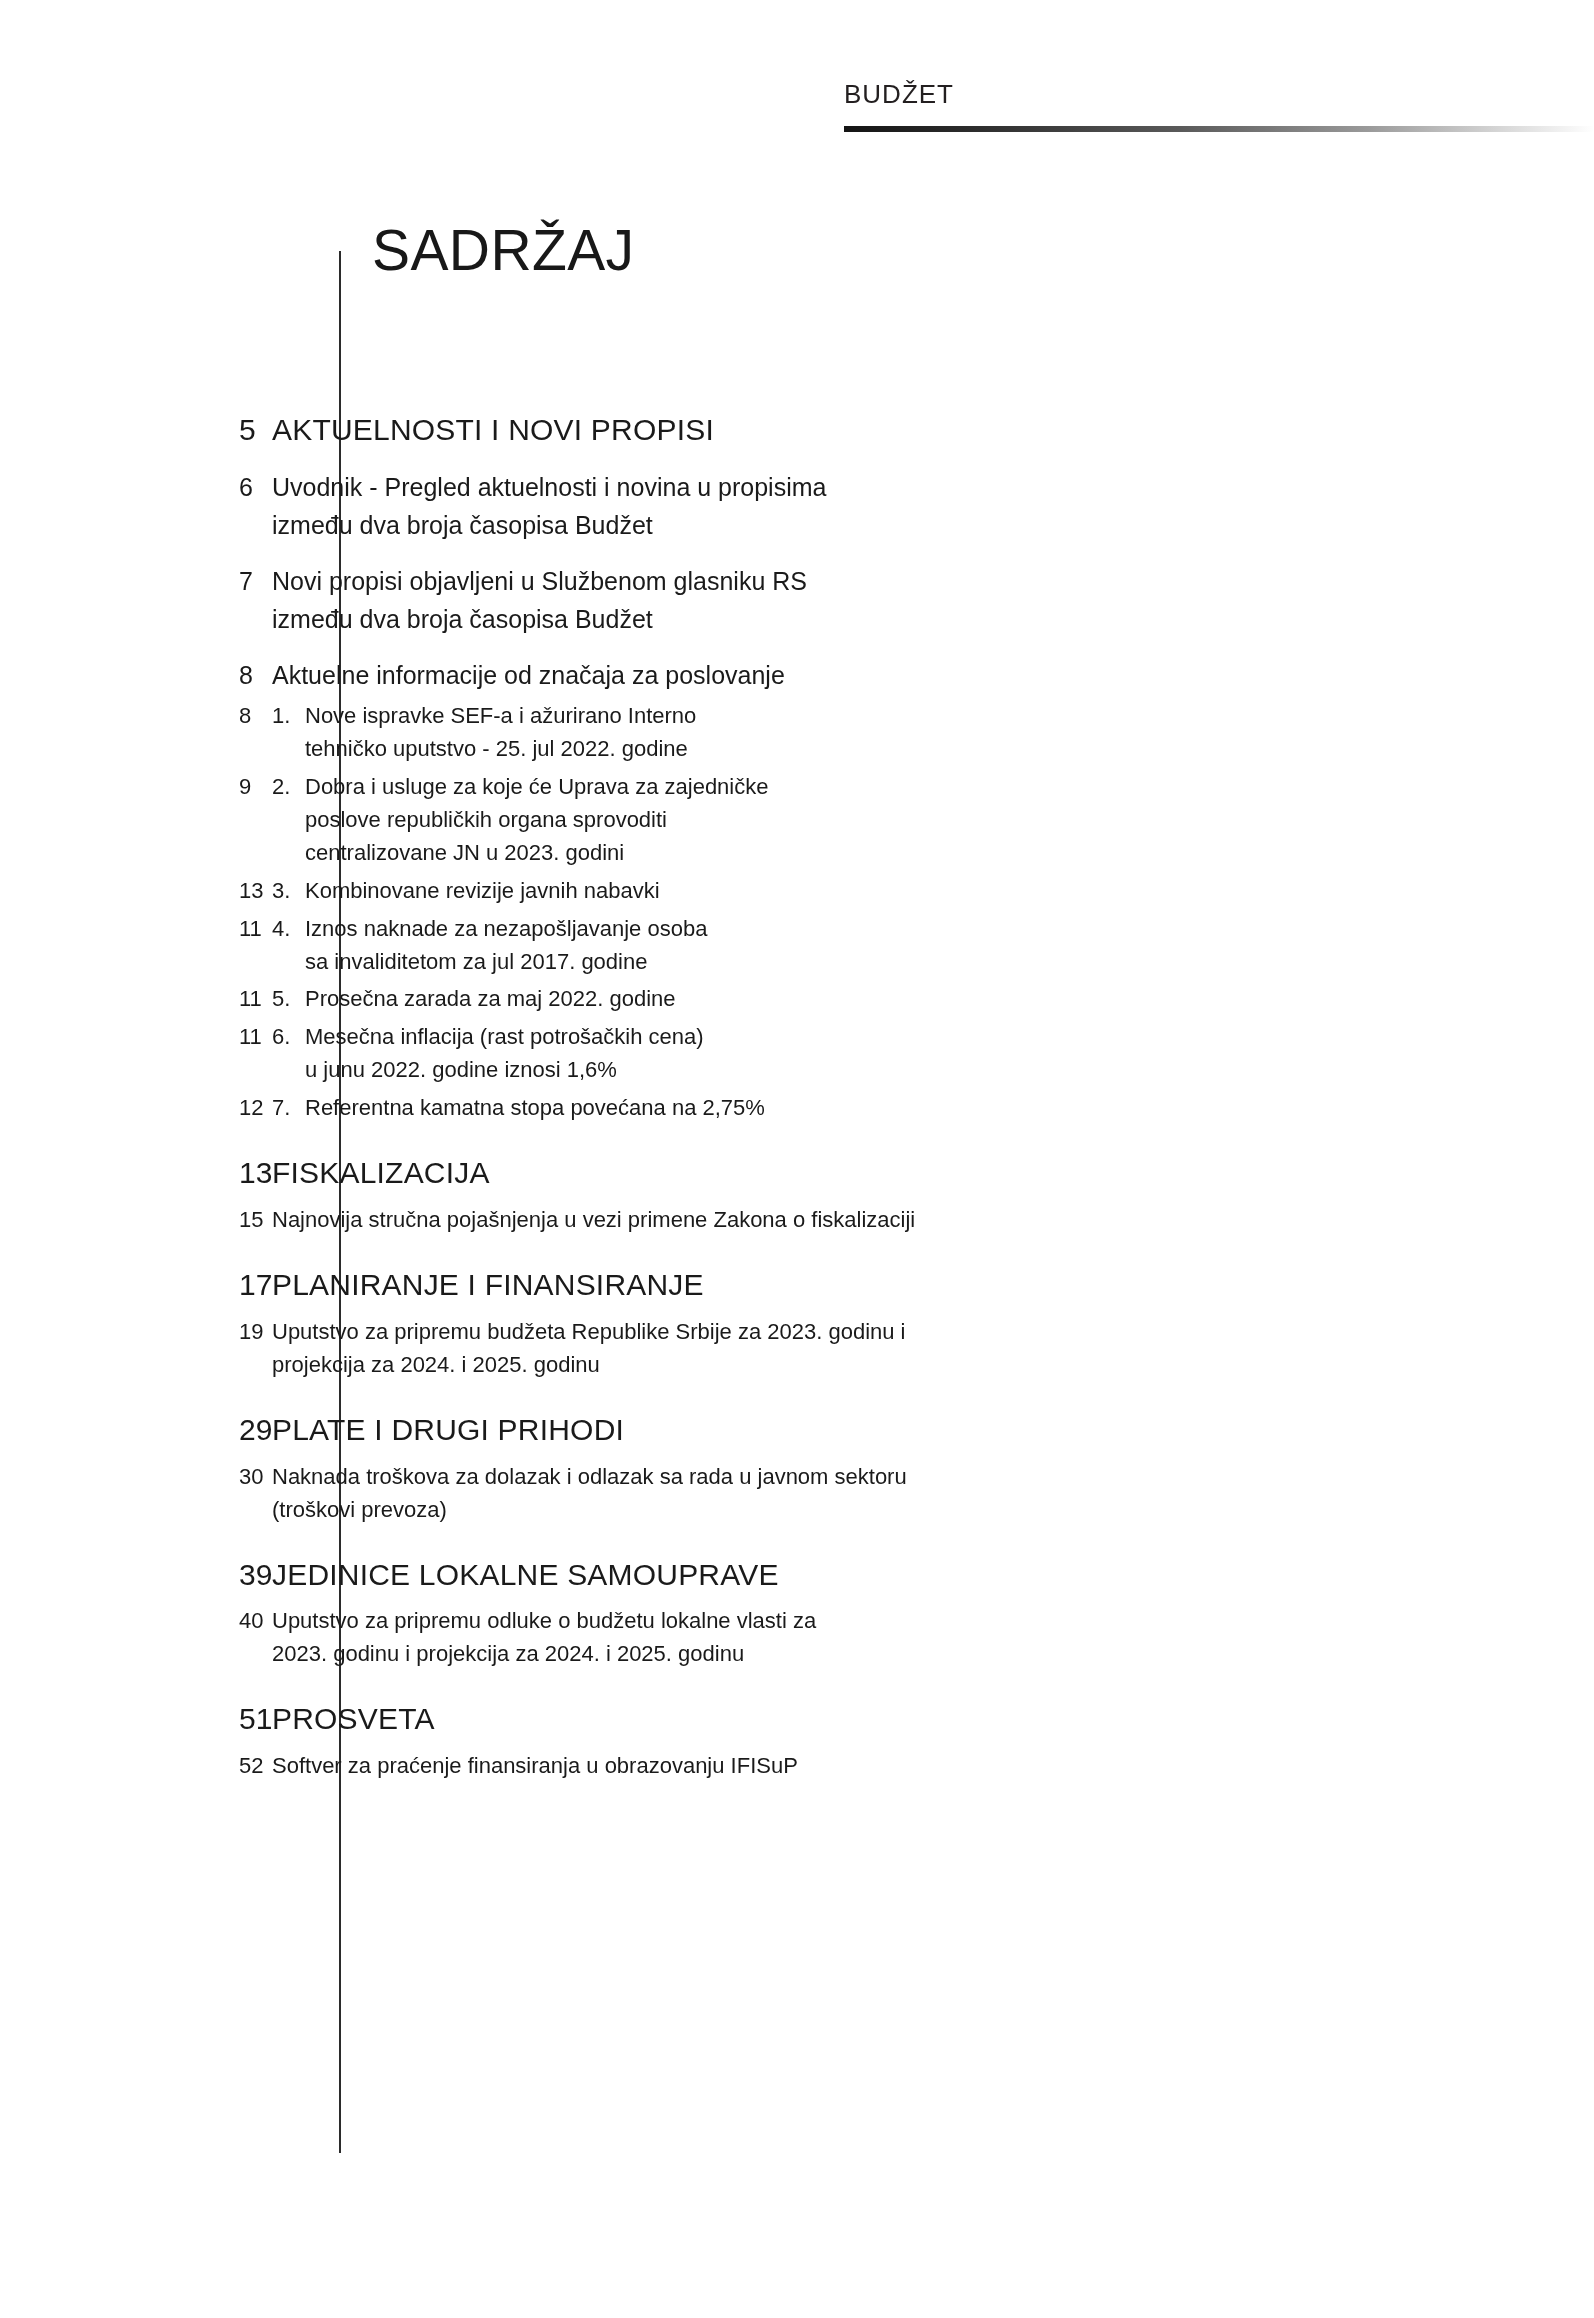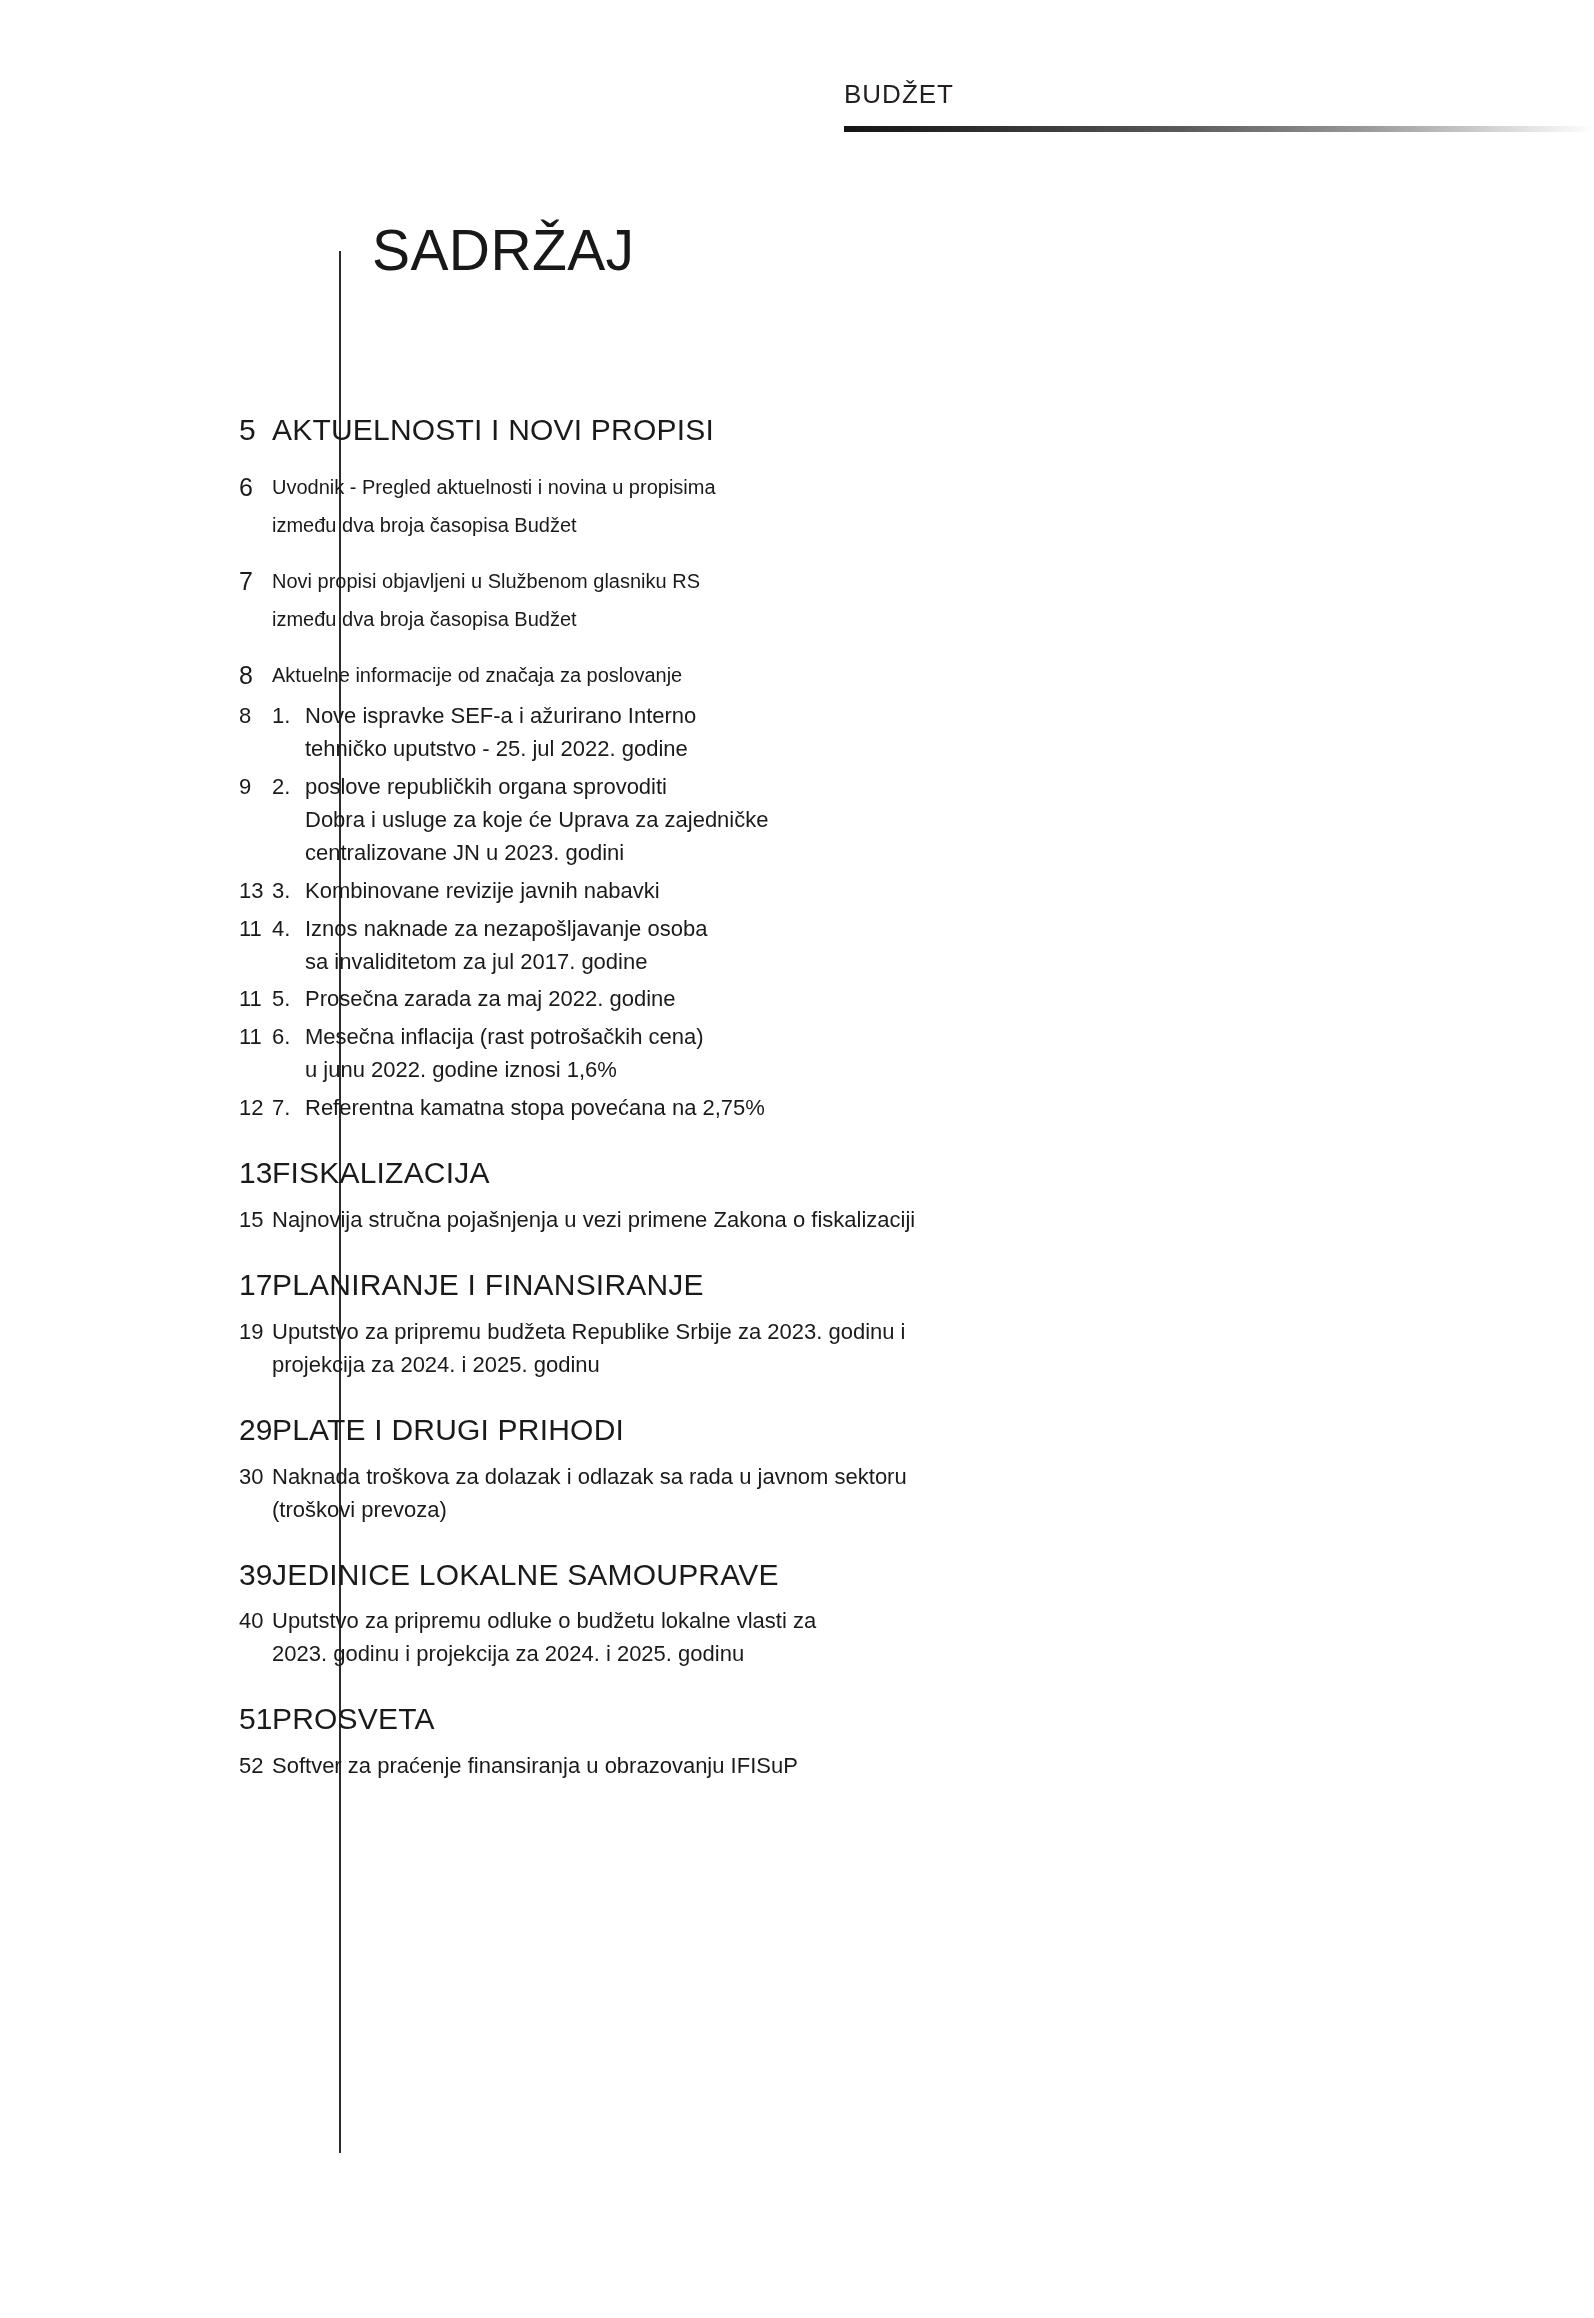--- a/index.html
+++ b/index.html
@@ -109,21 +109,21 @@
   .row-section .row-num { font-size: 30px; line-height: 41px; }
   .row-section .row-text {
     font-size: 30px;
     line-height: 41px;
     letter-spacing: 0.2px;
     padding-left: 33px;
   }
 
   .row-sub .row-num { font-size: 25px; line-height: 38px; }
   .row-sub .row-text {
-    font-size: 20px;
+    font-size: 25px;
     line-height: 38px;
     padding-left: 33px;
   }
 
   .row-item .row-num { font-size: 22px; line-height: 33px; }
   .row-item .row-text {
     font-size: 22px;
     line-height: 33px;
     padding-left: 33px;
     display: flex;
@@ -196,22 +196,22 @@
             <div>tehničko uputstvo - 25. jul 2022. godine</div>
           </span>
         </div>
       </div>
       <div class="gap-xs"></div>
       <div class="toc-row row-item">
         <div class="row-num">9</div>
         <div class="row-text">
           <span class="item-marker">2.</span>
           <span class="item-body">
+            <div>Dobra i usluge za koje će Uprava za zajedničke</div>
             <div>poslove republičkih organa sprovoditi</div>
-            <div>Dobra i usluge za koje će Uprava za zajedničke</div>
             <div>centralizovane JN u 2023. godini</div>
           </span>
         </div>
       </div>
       <div class="gap-xs"></div>
       <div class="toc-row row-item">
         <div class="row-num">13</div>
         <div class="row-text">
           <span class="item-marker">3.</span>
           <span class="item-body">

